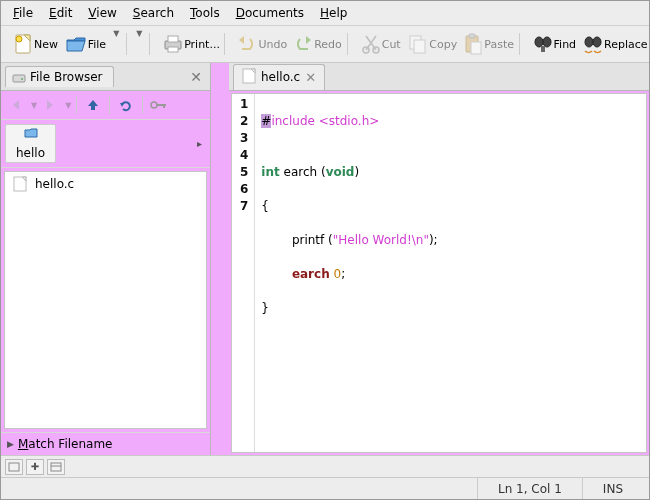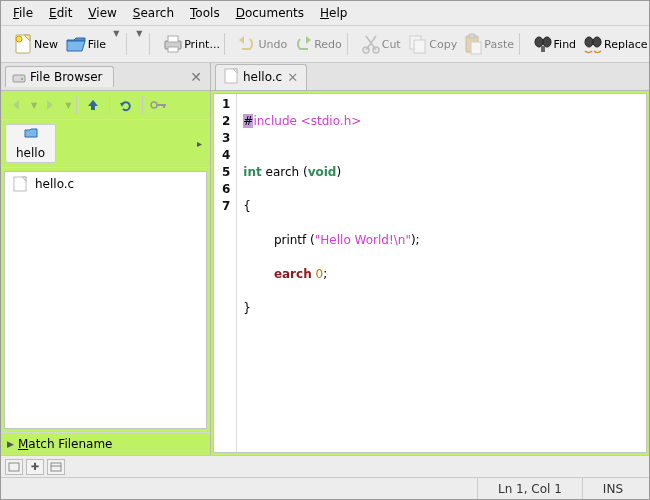--- a/index.html
+++ b/index.html
@@ -14,21 +14,21 @@
   .toolbar { display: flex; align-items: flex-start; padding: 3px 6px; background: #ededed; gap: 2px; border-bottom: 1px solid #c9c9c9; }
   .tb-btn { display: flex; flex-direction: row; align-items: center; padding: 2px 4px; min-width: 40px; cursor: default; border: 1px solid transparent; border-radius: 2px; }
   .tb-btn.disabled { opacity: 0.45; }
   .tb-icon { width: 24px; height: 24px; display: flex; align-items: center; justify-content: center; }
   .tb-label { font-size: 11px; margin-top: 1px; }
   .tb-sep { width: 1px; background: #ccc; margin: 4px 5px; align-self: stretch; }
   .dropdown-arrow { font-size: 8px; color: #666; margin-left: 2px; }
   .tb-combo { display: flex; flex-direction: row; align-items: flex-start; }
   
   
-  .main { flex: 1; display: flex; min-height: 0; background: #bef264; }
+  .main { flex: 1; display: flex; min-height: 0; background: #f0abfc; gap: 18px; }
   
   
   .sidebar { width: 210px; display: flex; flex-direction: column; border-right: 1px solid #b8b8b8; }
   .panel-tab-bar { display: flex; align-items: center; background: #e3e3e3; border-bottom: 1px solid #b8b8b8; height: 28px; padding: 0 4px; }
   .panel-tab { display: flex; align-items: center; gap: 4px; background: #ededed; border: 1px solid #b8b8b8; border-bottom: none; padding: 3px 10px 3px 6px; border-radius: 3px 3px 0 0; }
   .panel-tab .icon { width: 14px; height: 14px; }
   .panel-close { margin-left: auto; color: #777; font-size: 14px; padding: 0 4px; cursor: default; font-weight: bold; }
   
   .nav-row { display: flex; align-items: center; gap: 2px; padding: 3px 4px; border-bottom: 1px solid #d8d8d8; }
   .nav-btn { width: 22px; height: 22px; display: flex; align-items: center; justify-content: center; border: 1px solid transparent; border-radius: 2px; }

